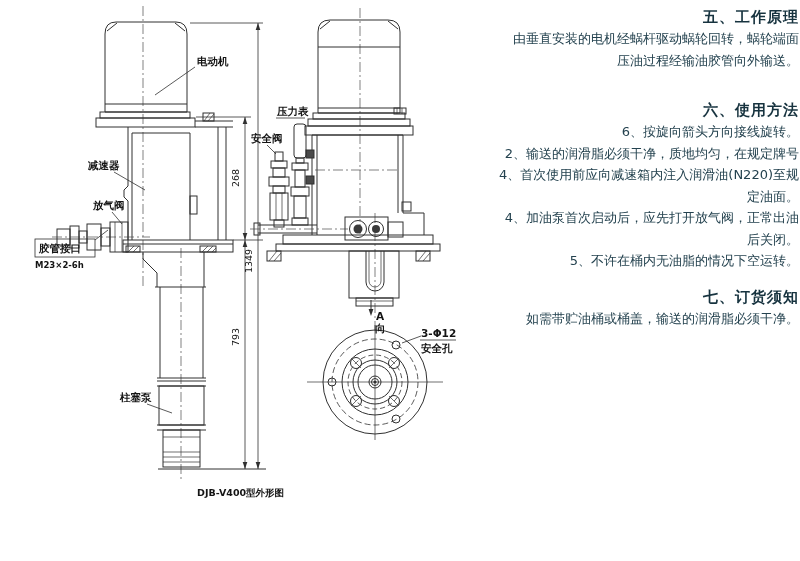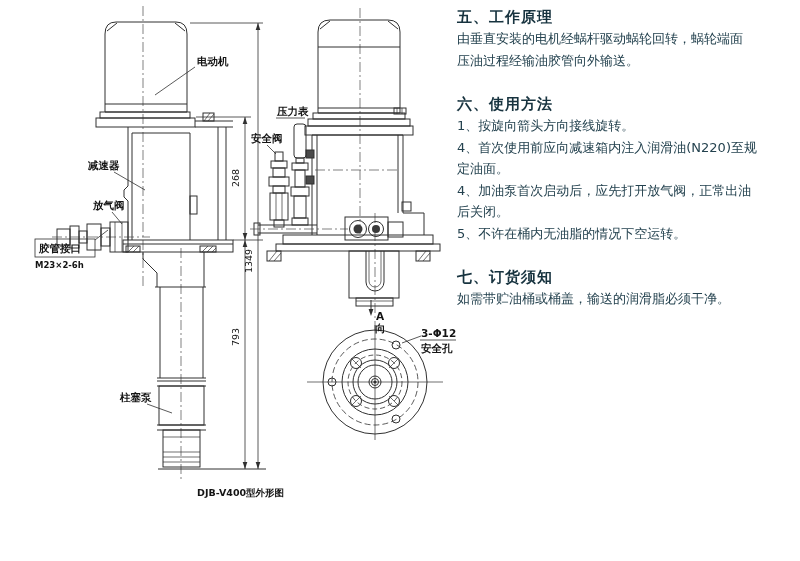--- a/index.html
+++ b/index.html
@@ -4,25 +4,25 @@
 <style>
   html,body{margin:0;padding:0;background:#ffffff;}
   .page{position:relative;width:800px;height:561px;background:#ffffff;overflow:hidden;
         font-family:"DejaVu Sans",sans-serif;}
   .drawing{position:absolute;left:0;top:0;}
   .drawing text{font-family:"DejaVu Sans",sans-serif;fill:#141414;}
   .dlabel{font-size:10.5px;font-weight:bold;}
   .dsmall{font-size:8.5px;font-weight:bold;}
   .ddim{font-size:9.5px;}
   .dcaption{font-size:9.5px;font-weight:bold;fill:#2a2a2a;}
-  .text-col{position:absolute;left:457px;top:6px;width:342px;color:#24424f;}
+  .text-col{position:absolute;left:457px;top:6px;width:342px;color:#24424f;text-align:right;}
   .text-col h3{margin:0;font-size:15px;line-height:22px;font-weight:bold;color:#17333f;
                letter-spacing:1px;}
-  .text-col .gap{margin-top:22px;}
-  .text-col .gap2{margin-top:22px;}
+  .text-col .gap{margin-top:28px;}
+  .text-col .gap2{margin-top:14px;}
   .ln{font-size:13px;line-height:21.5px;white-space:nowrap;}
   .sec{margin:0;}
 </style>
 </head>
 <body>
 
 <div class="page">
 
   <svg class="drawing" width="460" height="540" viewBox="0 0 460 540">
 
@@ -280,21 +280,22 @@
   <div class="text-col">
 
     <div class="sec">
       <h3>五、工作原理</h3>
       <div class="ln">由垂直安装的电机经蜗杆驱动蜗轮回转，蜗轮端面</div>
       <div class="ln">压油过程经输油胶管向外输送。</div>
     </div>
 
     <div class="sec">
       <h3 class="gap">六、使用方法</h3>
-      <div class="ln">1、按旋向箭头方向接线旋转。</div>
+      <div class="ln">6、按旋向箭头方向接线旋转。</div>
+      <div class="ln">2、输送的润滑脂必须干净，质地均匀，在规定牌号</div>
       <div class="ln">4、首次使用前应向减速箱内注入润滑油(N220)至规</div>
       <div class="ln">定油面。</div>
       <div class="ln">4、加油泵首次启动后，应先打开放气阀，正常出油</div>
       <div class="ln">后关闭。</div>
       <div class="ln">5、不许在桶内无油脂的情况下空运转。</div>
     </div>
 
     <div class="sec">
       <h3 class="gap2">七、订货须知</h3>
       <div class="ln">如需带贮油桶或桶盖，输送的润滑脂必须干净。</div>

